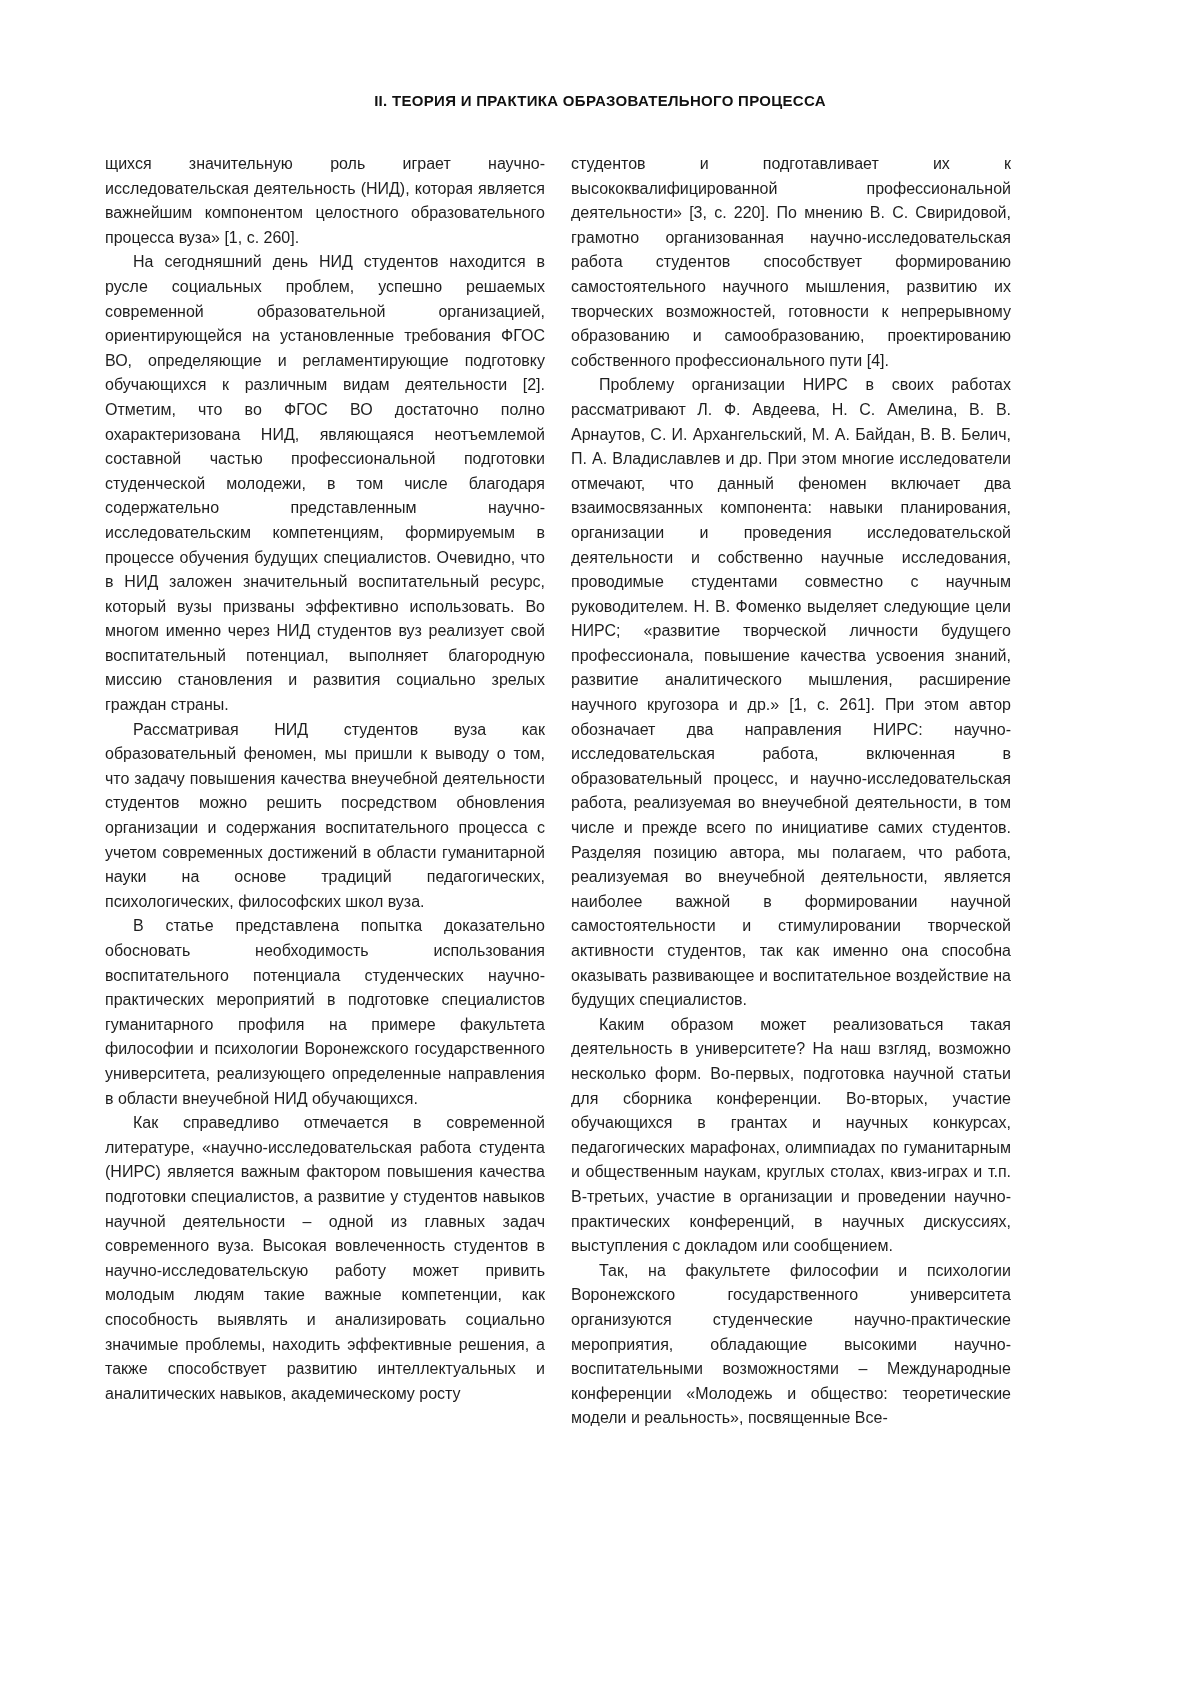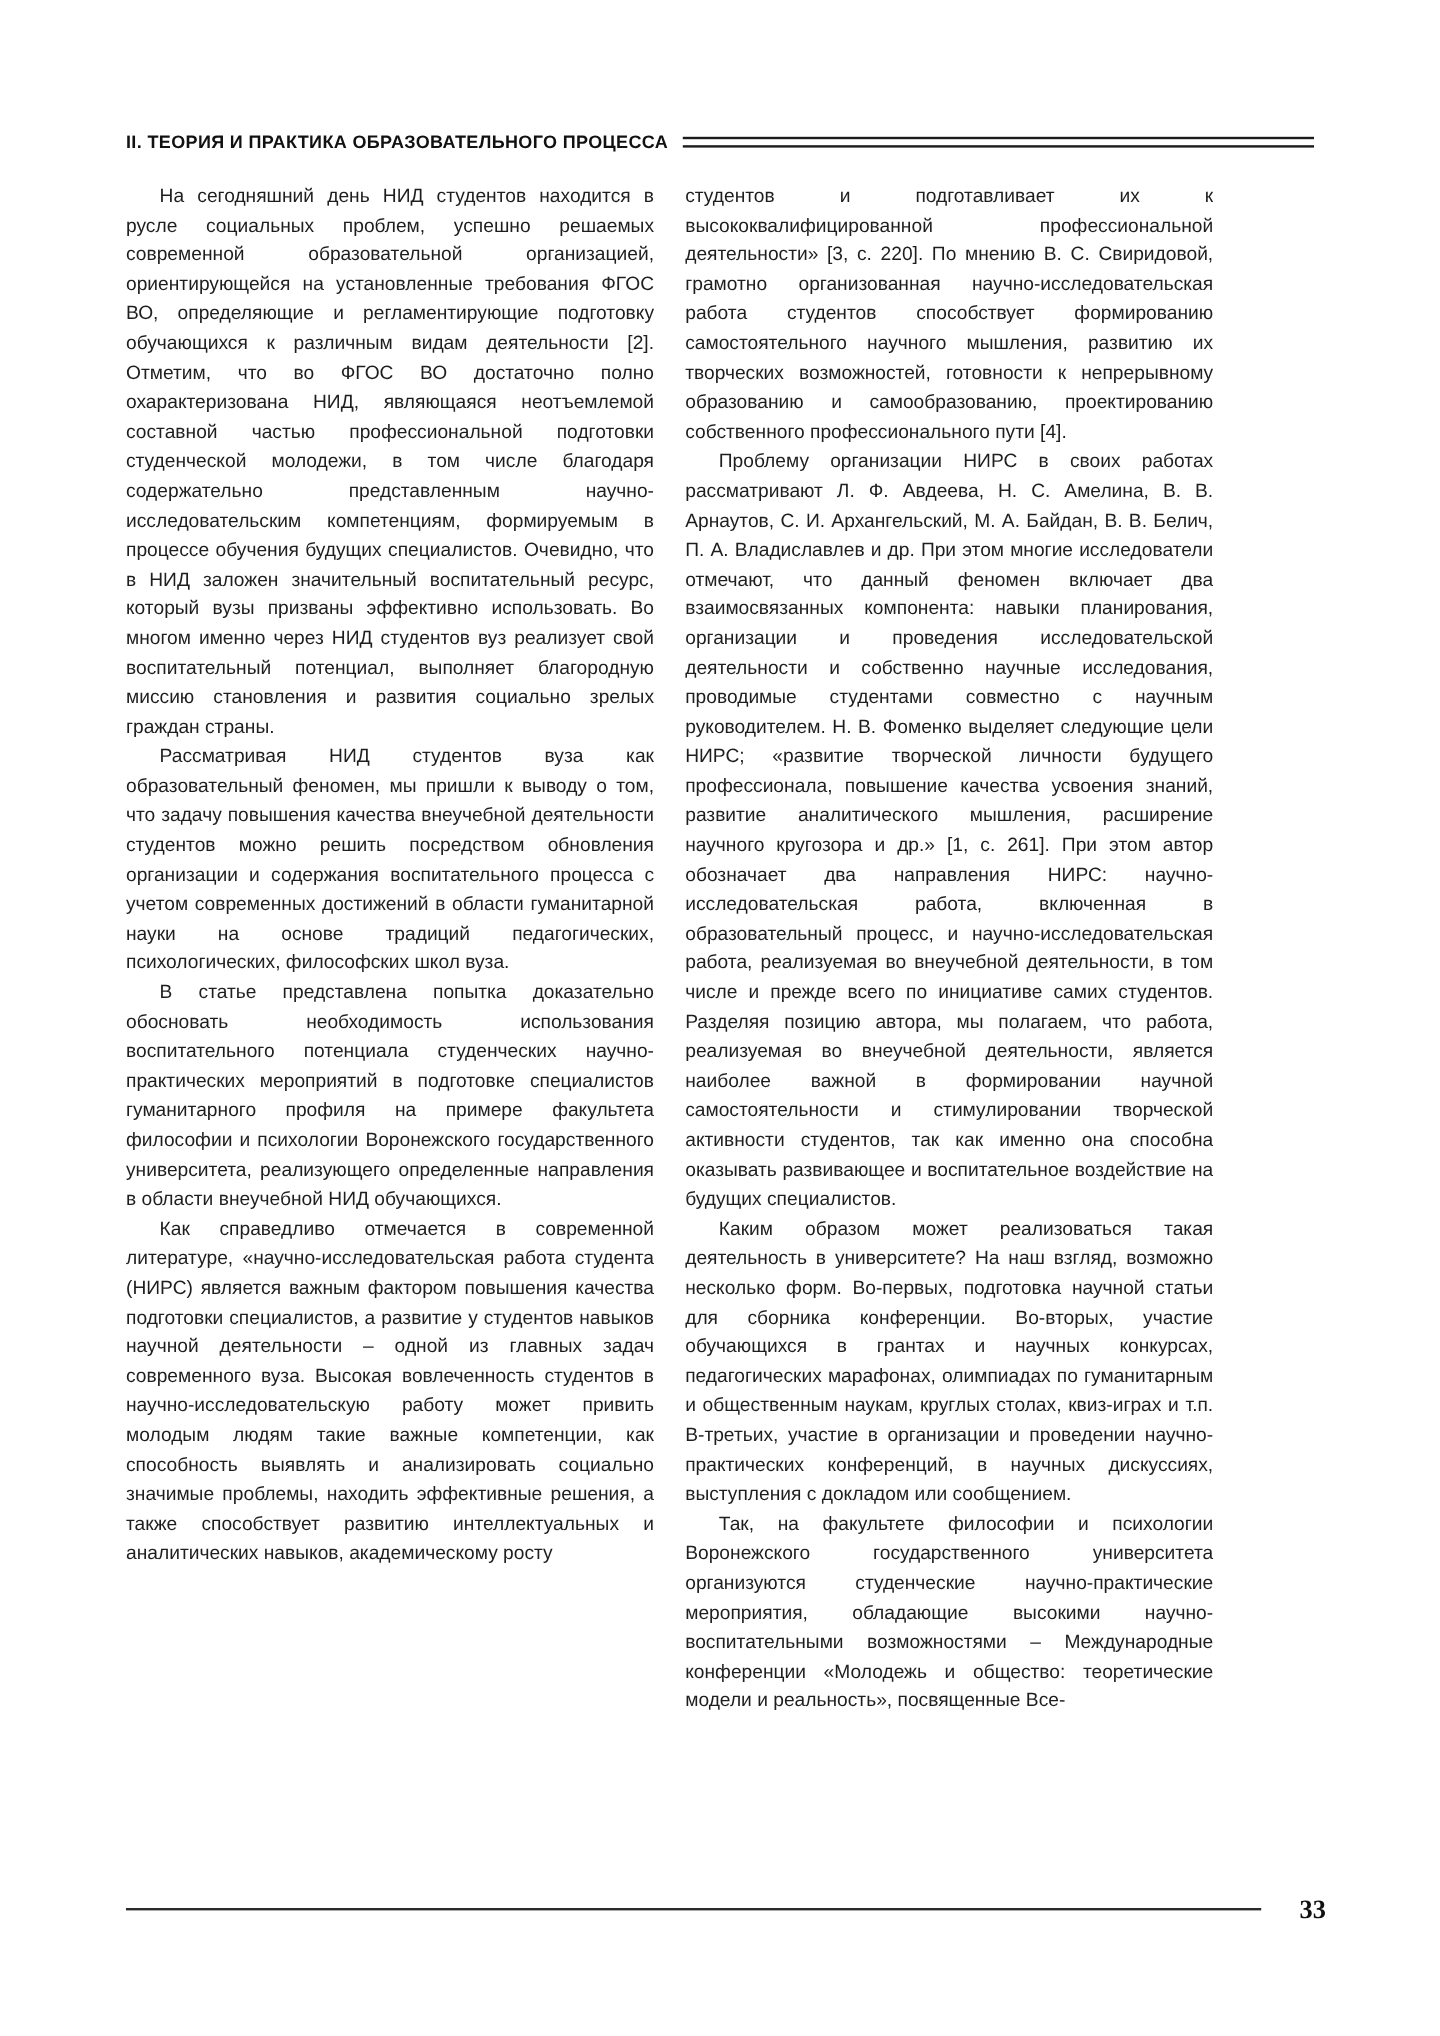--- a/index.html
+++ b/index.html
@@ -6,21 +6,21 @@
   html,body { background:#ffffff; }
   body {
     width:1200px; height:1697px; position:relative; overflow:hidden;
     font-family:"Liberation Sans", sans-serif; color:#1c1c1c;
   }
   .page { position:absolute; inset:0; background:#ffffff; }
 
   
   .page-header {
     position:absolute; left:105px; right:95px; top:92px; height:52px;
-    display:flex; align-items:center;
+    display:flex; align-items:center;flex-direction:column;
   }
   .section-title {
     font-weight:bold; font-size:15px; letter-spacing:0.3px;
     white-space:nowrap; color:#111; padding-right:10px;
   }
   .header-rule {
     flex:1 1 auto; height:9px; margin:0 10px 0 2px;
     border-top:2.5px solid #1b1b1b; border-bottom:2.5px solid #1b1b1b;
   }
   .journal-logo {
@@ -61,31 +61,28 @@
 
 <div class="page">
 
   <header class="page-header">
     <span class="section-title">II. ТЕОРИЯ И ПРАКТИКА ОБРАЗОВАТЕЛЬНОГО ПРОЦЕССА</span>
     <div class="header-rule"></div>
   </header>
 
   <main class="columns">
     <section class="column" id="col-left">
+        <p class="para cont">щихся значительную роль играет научно-исследовательская деятельность (НИД), которая является важнейшим компонентом целостного образовательного процесса вуза» [1, с. 260].</p>
         <p class="para">На сегодняшний день НИД студентов находится в русле социальных проблем, успешно решаемых современной образовательной организацией, ориентирующейся на установленные требования ФГОС ВО, определяющие и регламентирующие подготовку обучающихся к различным видам деятельности [2]. Отметим, что во ФГОС ВО достаточно полно охарактеризована НИД, являющаяся неотъемлемой составной частью профессиональной подготовки студенческой молодежи, в том числе благодаря содержательно представленным научно-исследовательским компетенциям, формируемым в процессе обучения будущих специалистов. Очевидно, что в НИД заложен значительный воспитательный ресурс, который вузы призваны эффективно использовать. Во многом именно через НИД студентов вуз реализует свой воспитательный потенциал, выполняет благородную миссию становления и развития социально зрелых граждан страны.</p>
         <p class="para">Рассматривая НИД студентов вуза как образовательный феномен, мы пришли к выводу о том, что задачу повышения качества внеучебной деятельности студентов можно решить посредством обновления организации и содержания воспитательного процесса с учетом современных достижений в области гуманитарной науки на основе традиций педагогических, психологических, философских школ вуза.</p>
         <p class="para">В статье представлена попытка доказательно обосновать необходимость использования воспитательного потенциала студенческих научно-практических мероприятий в подготовке специалистов гуманитарного профиля на примере факультета философии и психологии Воронежского государственного университета, реализующего определенные направления в области внеучебной НИД обучающихся.</p>
         <p class="para">Как справедливо отмечается в современной литературе, «научно-исследовательская работа студента (НИРС) является важным фактором повышения качества подготовки специалистов, а развитие у студентов навыков научной деятельности – одной из главных задач современного вуза. Высокая вовлеченность студентов в научно-исследовательскую работу может привить молодым людям такие важные компетенции, как способность выявлять и анализировать социально значимые проблемы, находить эффективные решения, а также способствует развитию интеллектуальных и аналитических навыков, академическому росту</p>
       </section>
     <section class="column" id="col-right">
         <p class="para cont">студентов и подготавливает их к высококвалифицированной профессиональной деятельности» [3, с. 220]. По мнению В. С. Свиридовой, грамотно организованная научно-исследовательская работа студентов способствует формированию самостоятельного научного мышления, развитию их творческих возможностей, готовности к непрерывному образованию и самообразованию, проектированию собственного профессионального пути [4].</p>
         <p class="para">Проблему организации НИРС в своих работах рассматривают Л. Ф. Авдеева, Н. С. Амелина, В. В. Арнаутов, С. И. Архангельский, М. А. Байдан, В. В. Белич, П. А. Владиславлев и др. При этом многие исследователи отмечают, что данный феномен включает два взаимосвязанных компонента: навыки планирования, организации и проведения исследовательской деятельности и собственно научные исследования, проводимые студентами совместно с научным руководителем. Н. В. Фоменко выделяет следующие цели НИРС; «развитие творческой личности будущего профессионала, повышение качества усвоения знаний, развитие аналитического мышления, расширение научного кругозора и др.» [1, с. 261]. При этом автор обозначает два направления НИРС: научно-исследовательская работа, включенная в образовательный процесс, и научно-исследовательская работа, реализуемая во внеучебной деятельности, в том числе и прежде всего по инициативе самих студентов. Разделяя позицию автора, мы полагаем, что работа, реализуемая во внеучебной деятельности, является наиболее важной в формировании научной самостоятельности и стимулировании творческой активности студентов, так как именно она способна оказывать развивающее и воспитательное воздействие на будущих специалистов.</p>
         <p class="para">Каким образом может реализоваться такая деятельность в университете? На наш взгляд, возможно несколько форм. Во-первых, подготовка научной статьи для сборника конференции. Во-вторых, участие обучающихся в грантах и научных конкурсах, педагогических марафонах, олимпиадах по гуманитарным и общественным наукам, круглых столах, квиз-играх и т.п. В-третьих, участие в организации и проведении научно-практических конференций, в научных дискуссиях, выступления с докладом или сообщением.</p>
         <p class="para">Так, на факультете философии и психологии Воронежского государственного университета организуются студенческие научно-практические мероприятия, обладающие высокими научно-воспитательными возможностями – Международные конференции «Молодежь и общество: теоретические модели и реальность», посвященные Все-</p>
       </section>
   </main>
 
-  <footer class="page-footer">
-    <div class="footer-rule"></div>
-    <span class="page-number">33</span>
-  </footer>
 
 </div>
 
 </body></html>

